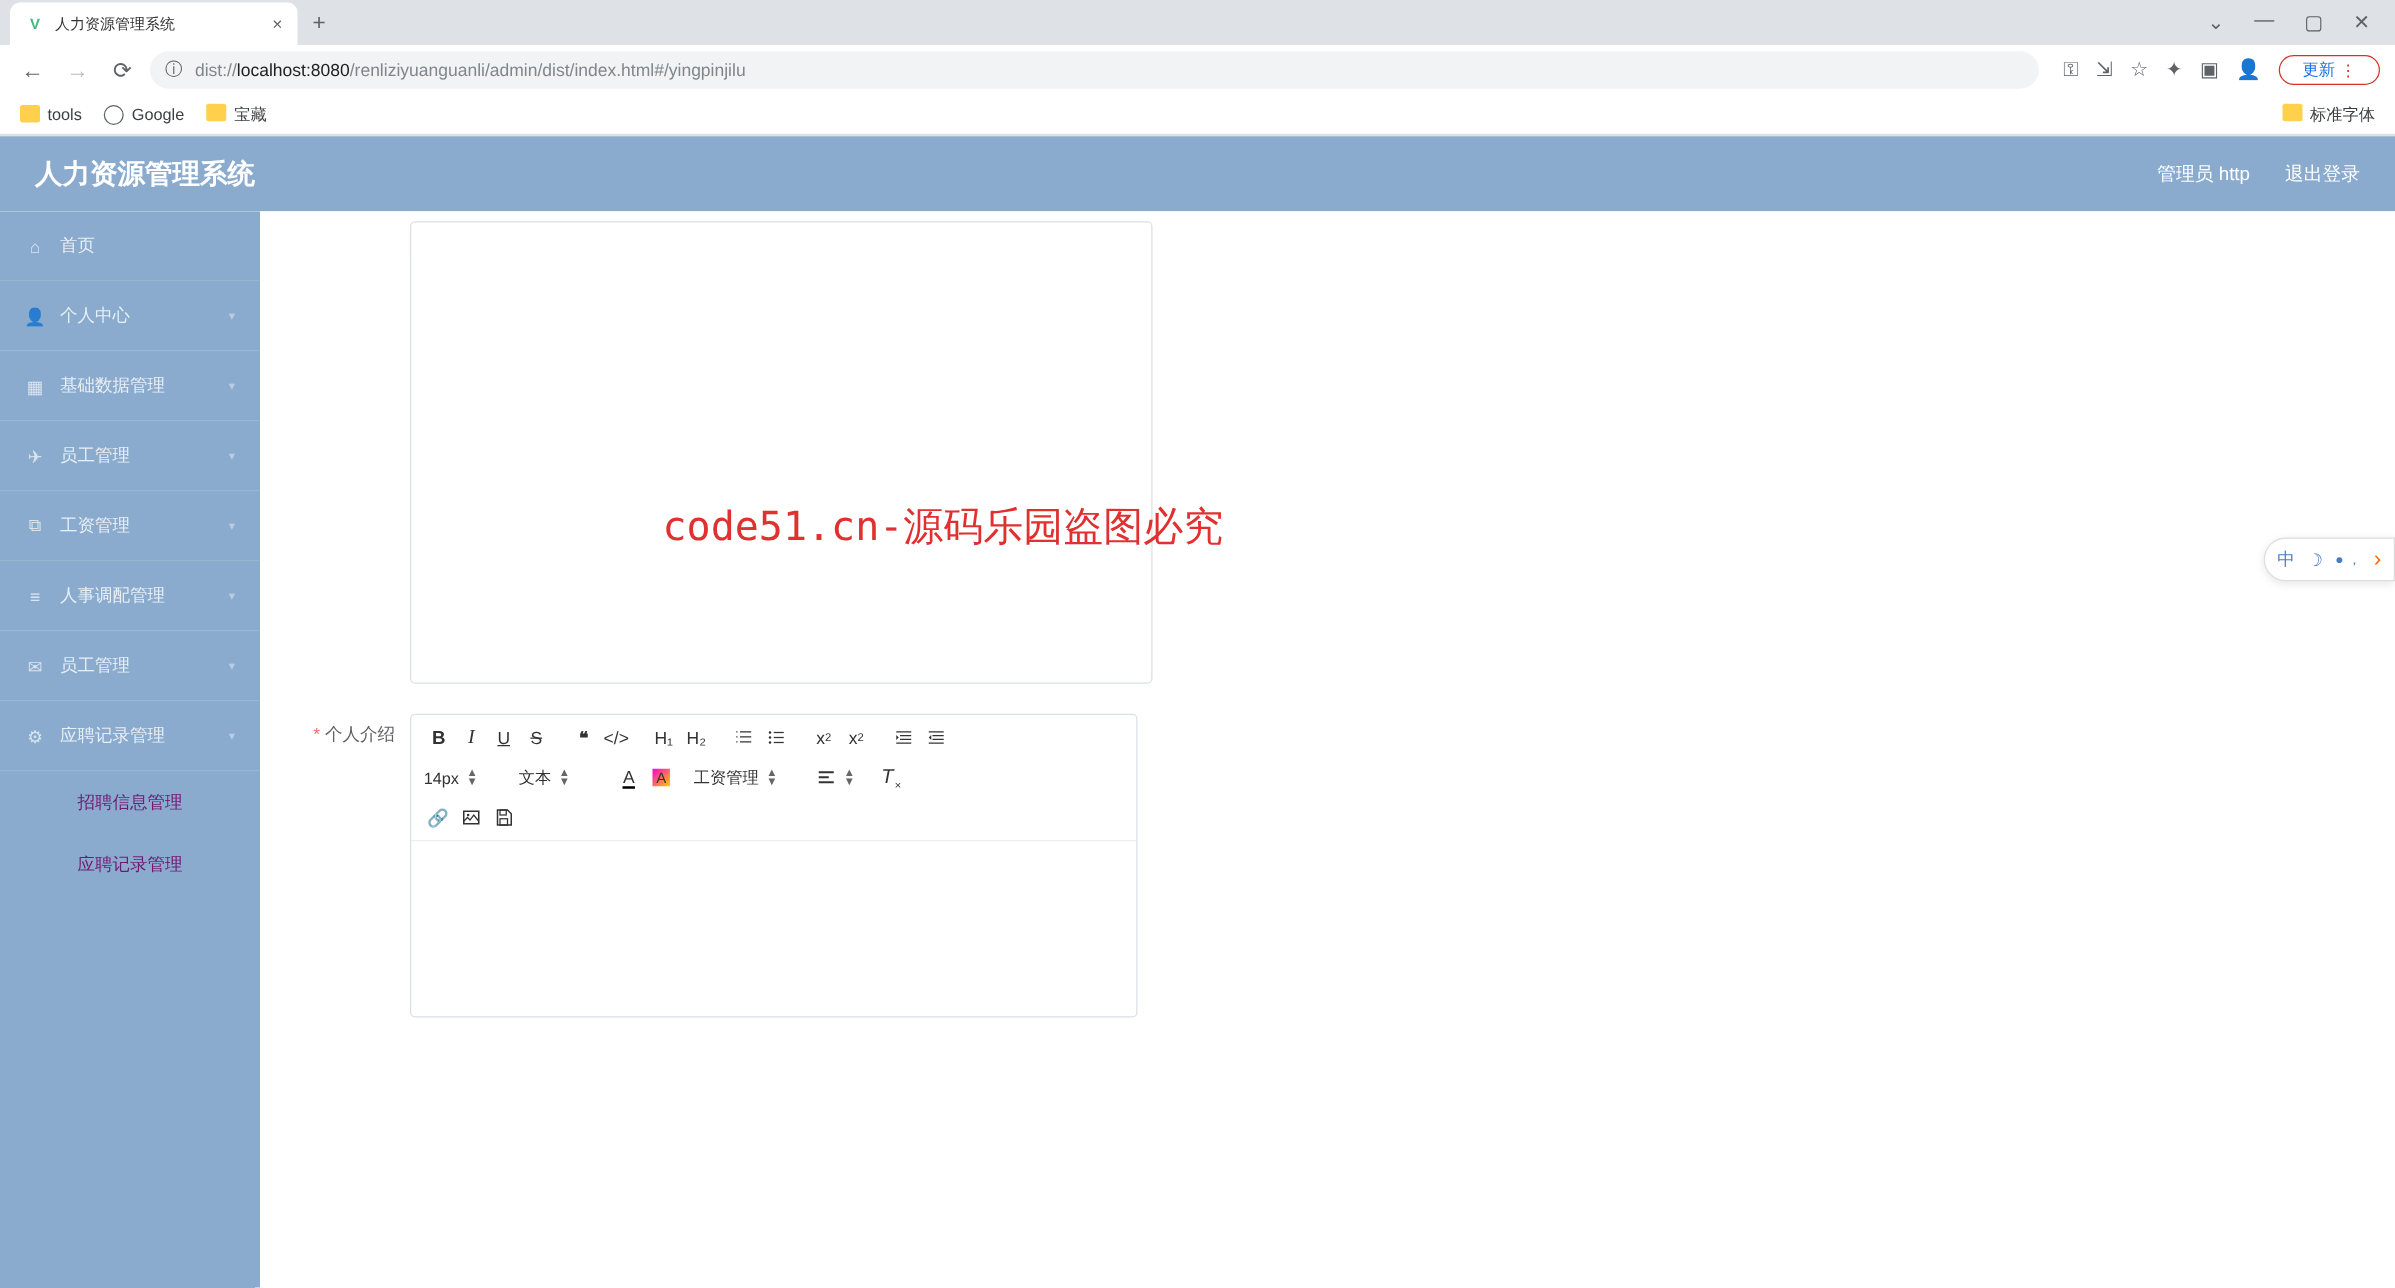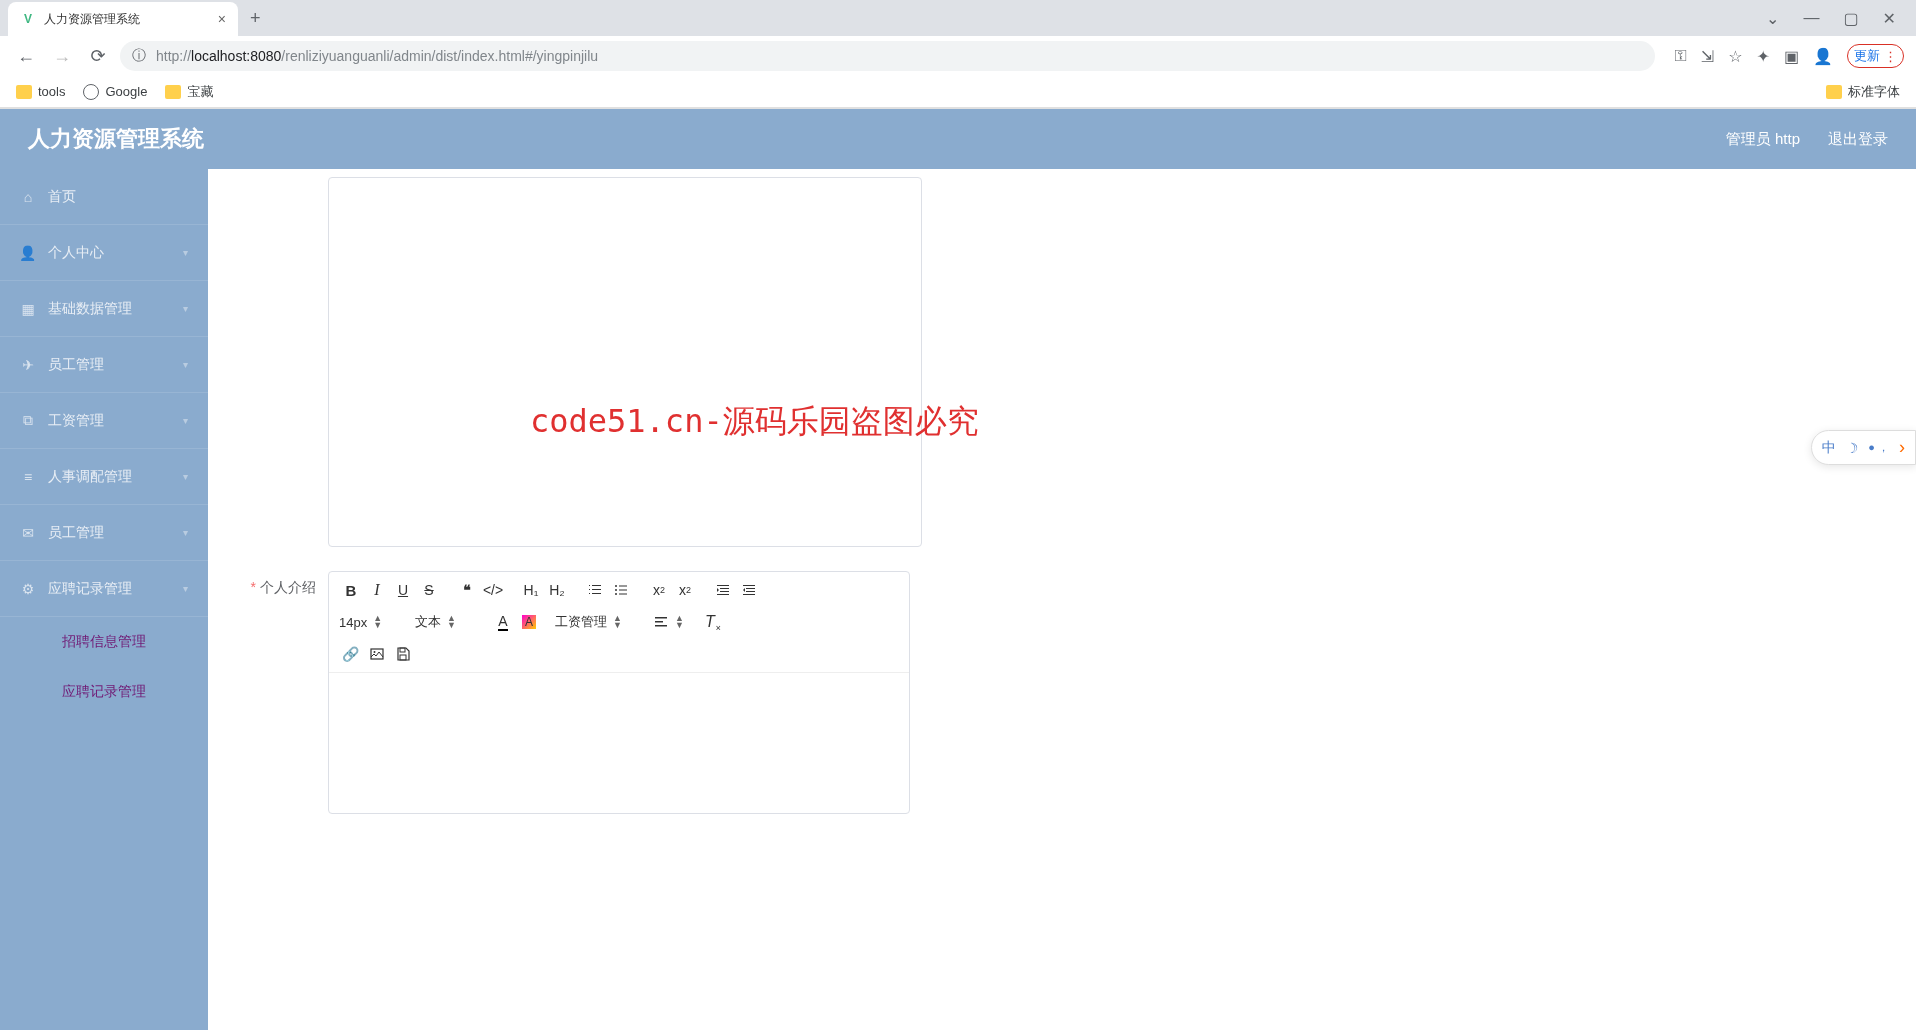--- a/index.html
+++ b/index.html
@@ -14,24 +14,24 @@
     .new-tab { margin-left: 12px; color: #5f6368; font-size: 18px; }
     .window-controls { margin-left: auto; display: flex; gap: 24px; padding-right: 20px; color: #5f6368; }
     
     .address-bar { display: flex; align-items: center; height: 40px; padding: 0 12px; gap: 8px; }
     .nav-btn { width: 28px; height: 28px; display: flex; align-items: center; justify-content: center; color: #5f6368; font-size: 18px; border-radius: 50%; }
     .nav-btn.disabled { color: #bbb; }
     .url-container { flex: 1; display: flex; align-items: center; height: 30px; background: #f1f3f4; border-radius: 15px; padding: 0 12px; font-size: 14px; color: #202124; }
     .url-info-icon { margin-right: 10px; color: #5f6368; }
     .url-text .dim { color: #80868b; }
     .addr-icons { display: flex; align-items: center; gap: 14px; margin-left: 12px; color: #5f6368; }
-    .update-btn { border: 1px solid #d93025; color: #1a73e8; padding: 2px 6px; border-radius: 14px; font-size: 13px; display: flex; align-items: center; gap: 4px; }
+    .update-btn { border: 1px solid #d93025; color: #1a73e8; padding: 2px 18px; border-radius: 14px; font-size: 13px; display: flex; align-items: center; gap: 4px; }
     
     .bookmarks-bar { display: flex; align-items: center; height: 32px; padding: 0 16px; gap: 18px; font-size: 13px; color: #3c4043; border-bottom: 1px solid #e0e0e0; }
-    .bookmark { display: flex; align-items: center; gap: 6px; }
+    .bookmark { display: flex; align-items: flex-start; gap: 6px; }
     .folder-icon { width: 16px; height: 14px; background: #ffd04c; border-radius: 2px; }
     .globe-icon { width: 16px; height: 16px; border: 1.5px solid #5f6368; border-radius: 50%; }
     .bookmark.right { margin-left: auto; }
     
     
     .app { display: flex; flex-direction: column; height: calc(100% - 108px); }
     .top-header { background: #8aabce; color: #fff; height: 60px; display: flex; align-items: center; padding: 0 28px; }
     .app-title { font-size: 22px; font-weight: bold; }
     .header-right { margin-left: auto; display: flex; gap: 28px; font-size: 15px; }
     
@@ -86,21 +86,21 @@
     </div>
   </div>
 
   <div class="address-bar">
     <div class="nav-btn">←</div>
     <div class="nav-btn disabled">→</div>
     <div class="nav-btn">⟳</div>
     <div class="url-container">
       <span class="url-info-icon">ⓘ</span>
       <span class="url-text">
-        <span class="dim">http://</span><span>localhost:8080</span><span class="dim">/renliziyuanguanli/admin/dist/index.html#/yingpinjilu</span>
+        <span class="dim">dist://</span><span>localhost:8080</span><span class="dim">/renliziyuanguanli/admin/dist/index.html#/yingpinjilu</span>
       </span>
     </div>
     <div class="addr-icons">
       <span>⚿</span>
       <span>⇲</span>
       <span>☆</span>
       <span>✦</span>
       <span>▣</span>
       <span>👤</span>
       <span class="update-btn">

